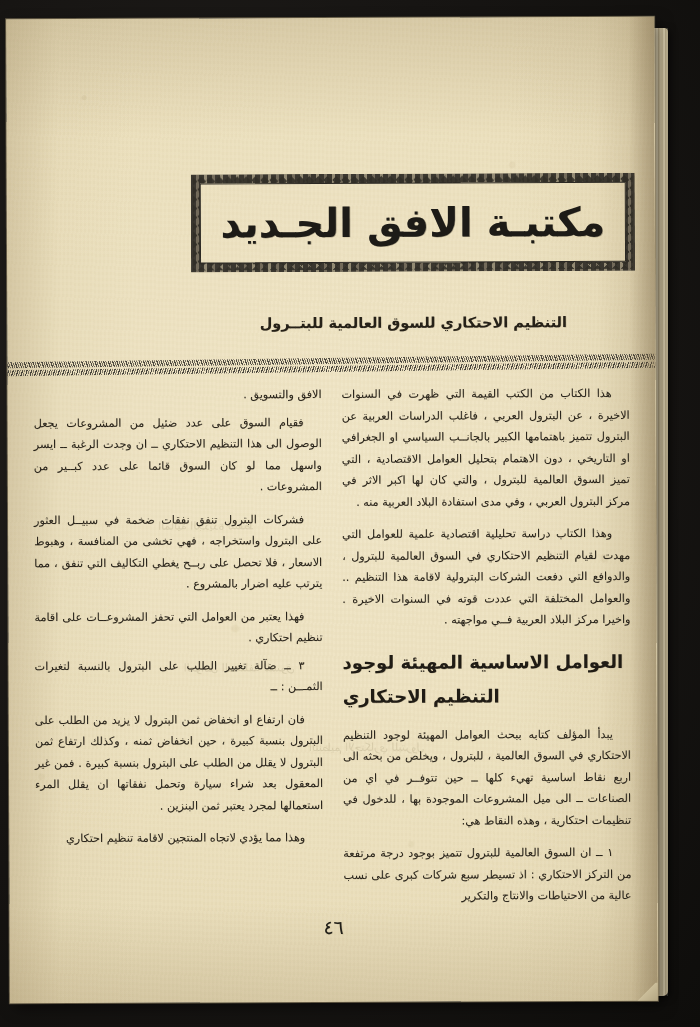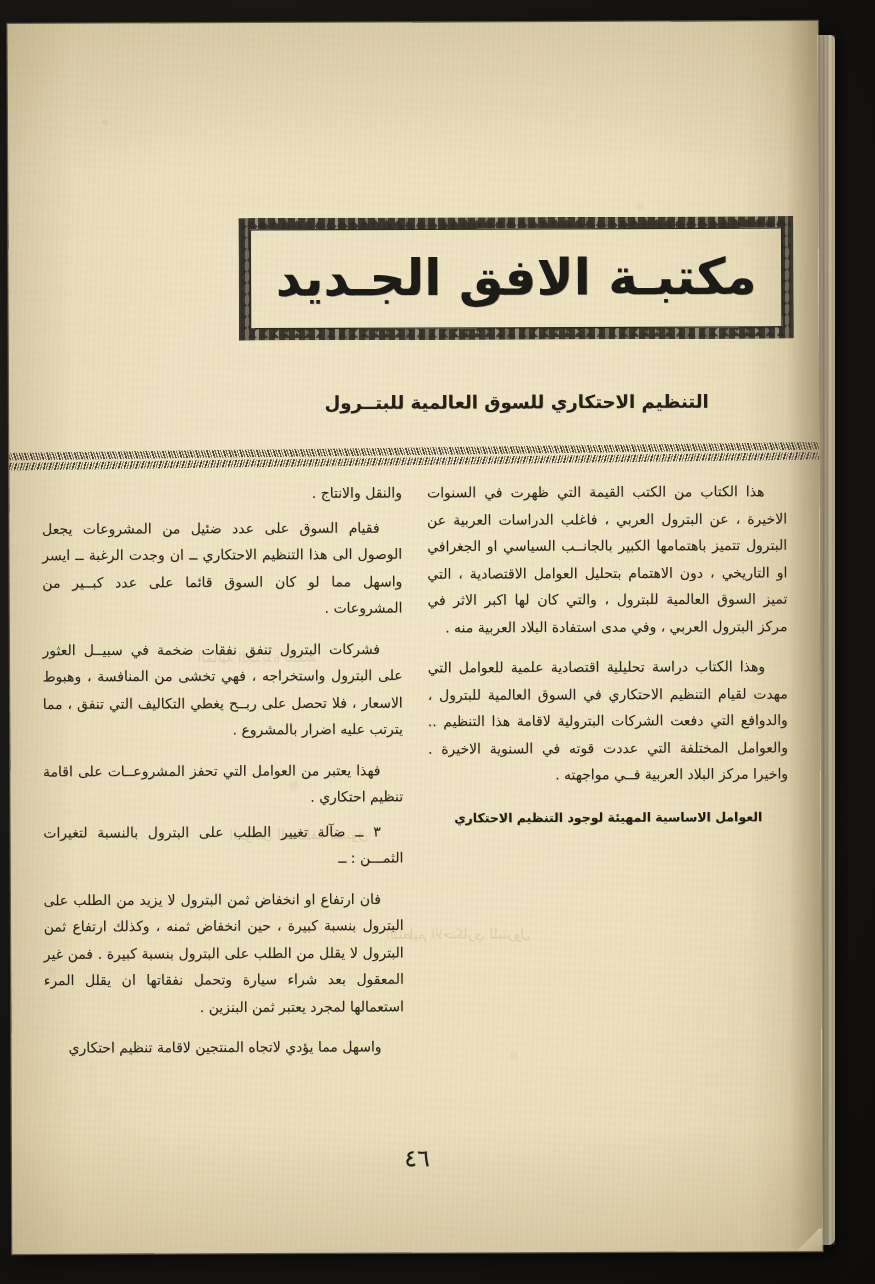--- a/index.html
+++ b/index.html
@@ -204,25 +204,25 @@
     line-height: 1.92;
     color: #2a251c;
     letter-spacing: 0.1px;
     text-shadow: 0.35px 0.25px 0 rgba(110,96,68,0.30);
   }
   .col p { margin: 0 0 11px 0; text-indent: 18px; }
   .col p.noindent { text-indent: 0; }
   .col p.tight { margin-bottom: 6px; }
   .col h3 {
     margin: 14px 0 10px 0;
-    font-size: 10px;
+    font-size: 18px;
     font-weight: 700;
     text-indent: 0;
     color: #201c15;
-    text-align: center;
+    text-align: left;
     text-shadow: 0.45px 0.3px 0 rgba(100,86,62,0.38);
   }
 
   
   .ghost {
     position: absolute;
     direction: rtl;
     color: rgba(120,104,72,0.17);
     font-size: 11px;
     line-height: 1.9;
@@ -291,32 +291,34 @@
 
       <div class="band">
         <div class="row"></div>
         <div class="row r2"></div>
       </div>
 
       <div class="columns">
 
         <div class="col">
           <p>هذا الكتاب من الكتب القيمة التي ظهرت في السنوات الاخيرة ، عن البترول العربي ، فاغلب الدراسات العربية عن البترول تتميز باهتمامها الكبير بالجانــب السياسي او الجغرافي او التاريخي ، دون الاهتمام بتحليل العوامل الاقتصادية ، التي تميز السوق العالمية للبترول ، والتي كان لها اكبر الاثر في مركز البترول العربي ، وفي مدى استفادة البلاد العربية منه .</p>
-          <p>وهذا الكتاب دراسة تحليلية اقتصادية علمية للعوامل التي مهدت لقيام التنظيم الاحتكاري في السوق العالمية للبترول ، والدوافع التي دفعت الشركات البترولية لاقامة هذا التنظيم .. والعوامل المختلفة التي عددت قوته في السنوية الاخيرة . واخيرا مركز البلاد العربية فــي مواجهته .</p>
+          <p>وهذا الكتاب دراسة تحليلية اقتصادية علمية للعوامل التي مهدت لقيام التنظيم الاحتكاري في السوق العالمية للبترول ، والدوافع التي دفعت الشركات البترولية لاقامة هذا التنظيم .. والعوامل المختلفة التي عددت قوته في السنوات الاخيرة . واخيرا مركز البلاد العربية فــي مواجهته .</p>
           <h3>العوامل الاساسية المهيئة لوجود التنظيم الاحتكاري</h3>
+          <p>يبدأ المؤلف كتابه ببحث العوامل المهيئة لوجود التنظيم الاحتكاري في السوق العالمية ، للبترول ، ويخلص من بحثه الى اربع نقاط اساسية تهيء كلها ــ حين تتوفــر في اي من الصناعات ــ الى ميل المشروعات الموجودة بها ، للدخول في تنظيمات احتكارية ، وهذه النقاط هي:</p>
+          <p>١ ــ ان السوق العالمية للبترول تتميز بوجود درجة مرتفعة من التركز الاحتكاري : اذ تسيطر سبع شركات كبرى على نسب عالية من الاحتياطات والانتاج والتكرير</p>
         </div>
 
         <div class="col">
-          <p class="noindent tight">والنقل والانتاج .</p>
+          <p class="noindent tight">الافق والتسويق .</p>
           <p>فقيام السوق على عدد ضئيل من المشروعات يجعل الوصول الى هذا التنظيم الاحتكاري ــ ان وجدت الرغبة ــ ايسر واسهل مما لو كان السوق قائما على عدد كبــير من المشروعات .</p>
           <p>فشركات البترول تنفق نفقات ضخمة في سبيــل العثور على البترول واستخراجه ، فهي تخشى من المنافسة ، وهبوط الاسعار ، فلا تحصل على ربــح يغطي التكاليف التي تنفق ، مما يترتب عليه اضرار بالمشروع .</p>
           <p class="tight">فهذا يعتبر من العوامل التي تحفز المشروعــات على اقامة تنظيم احتكاري .</p>
           <p>٣ ــ ضآلة تغيير الطلب على البترول بالنسبة لتغيرات الثمـــن : ــ</p>
           <p>فان ارتفاع او انخفاض ثمن البترول لا يزيد من الطلب على البترول بنسبة كبيرة ، حين انخفاض ثمنه ، وكذلك ارتفاع ثمن البترول لا يقلل من الطلب على البترول بنسبة كبيرة . فمن غير المعقول بعد شراء سيارة وتحمل نفقاتها ان يقلل المرء استعمالها لمجرد يعتبر ثمن البنزين .</p>
-          <p>واسهل مما يؤدي لاتجاه المنتجين لاقامة تنظيم احتكاري</p>
+          <p>وهذا مما يؤدي لاتجاه المنتجين لاقامة تنظيم احتكاري</p>
         </div>
       </div>
 
       <div class="folio">٤٦</div>
 
       <div class="gutter"></div>
       <div class="corner-fold"></div>
     </div>
   </div>
 

